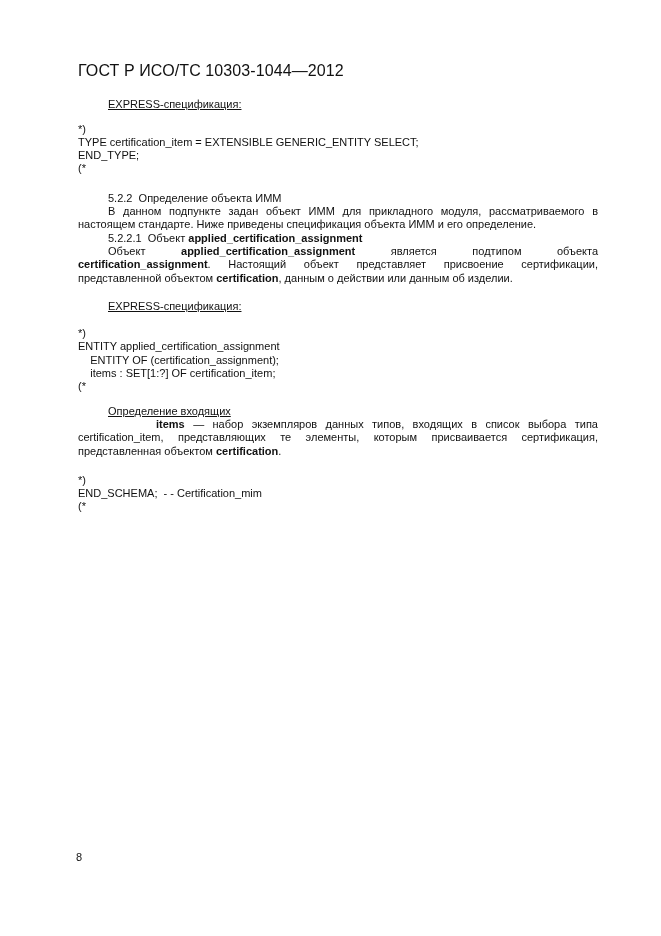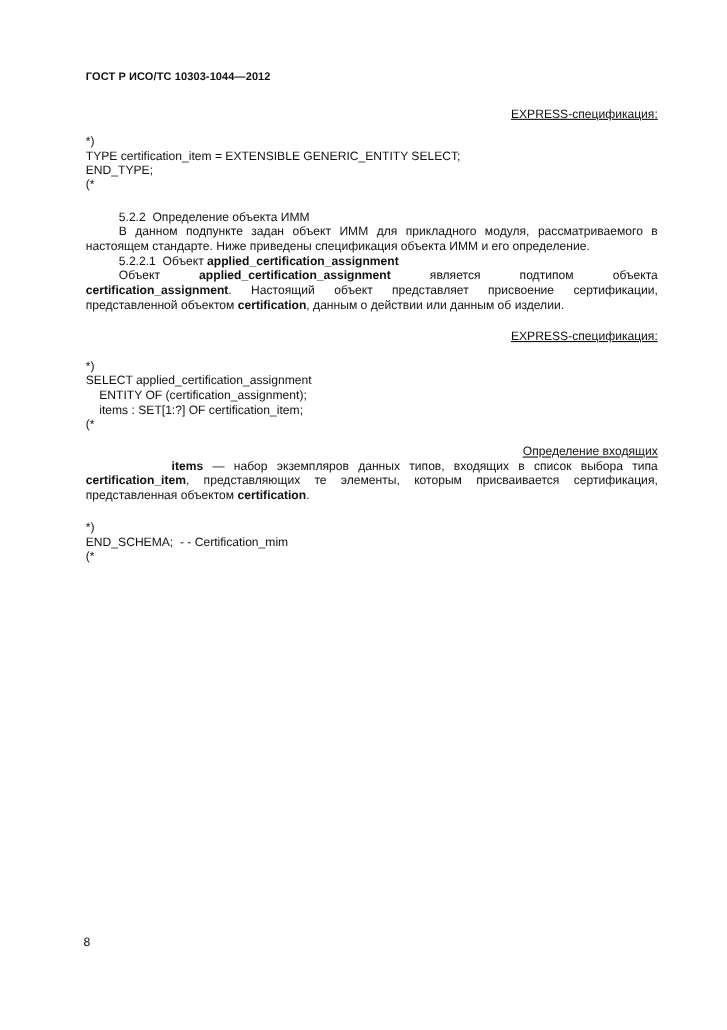--- a/index.html
+++ b/index.html
@@ -23,28 +23,27 @@
     height: 936px;
     background: #ffffff;
   }
   .content {
     padding: 64px 63px 0 78px;
     width: 520px;
     box-sizing: content-box;
   }
   p { margin: 0; }
   .doc-header {
-    font-weight: bold;
-    font-size: 10px;
+    font-weight: normal;
+    font-size: 16px;
     letter-spacing: 0.1px;
   }
   .spec-label {
     margin-top: 21px;
     margin-left: 30px;
-    text-align: right;
   }
   .spec-label .u {
     text-decoration: underline;
   }
   .code {
     white-space: pre;
     font-family: "Liberation Sans", sans-serif;
   }
   .code-1 { margin-top: 11px; }
   .code-2 { margin-top: 14px; }
@@ -82,24 +81,24 @@
     <p class="section-heading">5.2.2&nbsp; Определение объекта ИММ</p>
 
     <p class="para">В данном подпункте задан объект ИММ для прикладного модуля, рассматриваемого в настоящем стандарте. Ниже приведены спецификация объекта ИММ и его определение.</p>
 
     <p class="para"><span>5.2.2.1&nbsp; Объект </span><span style="font-weight: bold;">applied_certification_assignment</span></p>
 
     <p class="para"><span>Объект </span><span style="font-weight: bold;">applied_certification_assignment</span><span> является подтипом объекта </span><span style="font-weight: bold;">certification_assignment</span><span>. Настоящий объект представляет присвоение сертификации, представленной объектом </span><span style="font-weight: bold;">certification</span><span>, данным о действии или данным об изделии.</span></p>
 
     <p class="spec-label spec-label-2"><span class="u">EXPRESS-спецификация:</span></p>
 
-    <div class="code code-2"><div>*)</div><div>SELECT applied_certification_assignment</div><div>    ENTITY OF (certification_assignment);</div><div>    items : SET[1:?] OF certification_item;</div><div>(*</div></div>
+    <div class="code code-2"><div>*)</div><div>ENTITY applied_certification_assignment</div><div>    ENTITY OF (certification_assignment);</div><div>    items : SET[1:?] OF certification_item;</div><div>(*</div></div>
 
     <p class="spec-label attr-label"><span class="u">Определение входящих</span></p>
 
-    <p class="para"><span style="font-weight: bold; padding-left: 48px;">items</span><span> — набор экземпляров данных типов, входящих в список выбора типа </span><span style="font-weight: bold;">certification_item</span><span>, представляющих те элементы, которым присваивается сертификация, представленная объектом </span><span style="font-weight: bold;">certification</span><span>.</span></p>
+    <p class="para"><span style="font-weight: bold; padding-left: 48px;">items</span><span> — набор экземпляров данных типов, входящих в список выбора типа </span><span style="font-weight: normal;">certification_item</span><span>, представляющих те элементы, которым присваивается сертификация, представленная объектом </span><span style="font-weight: bold;">certification</span><span>.</span></p>
 
     <div class="code code-3"><div>*)</div><div>END_SCHEMA;  - - Certification_mim</div><div>(*</div></div>
 
   </div>
 
   <div class="page-number">8</div>
 </div>
 
 </body></html>

